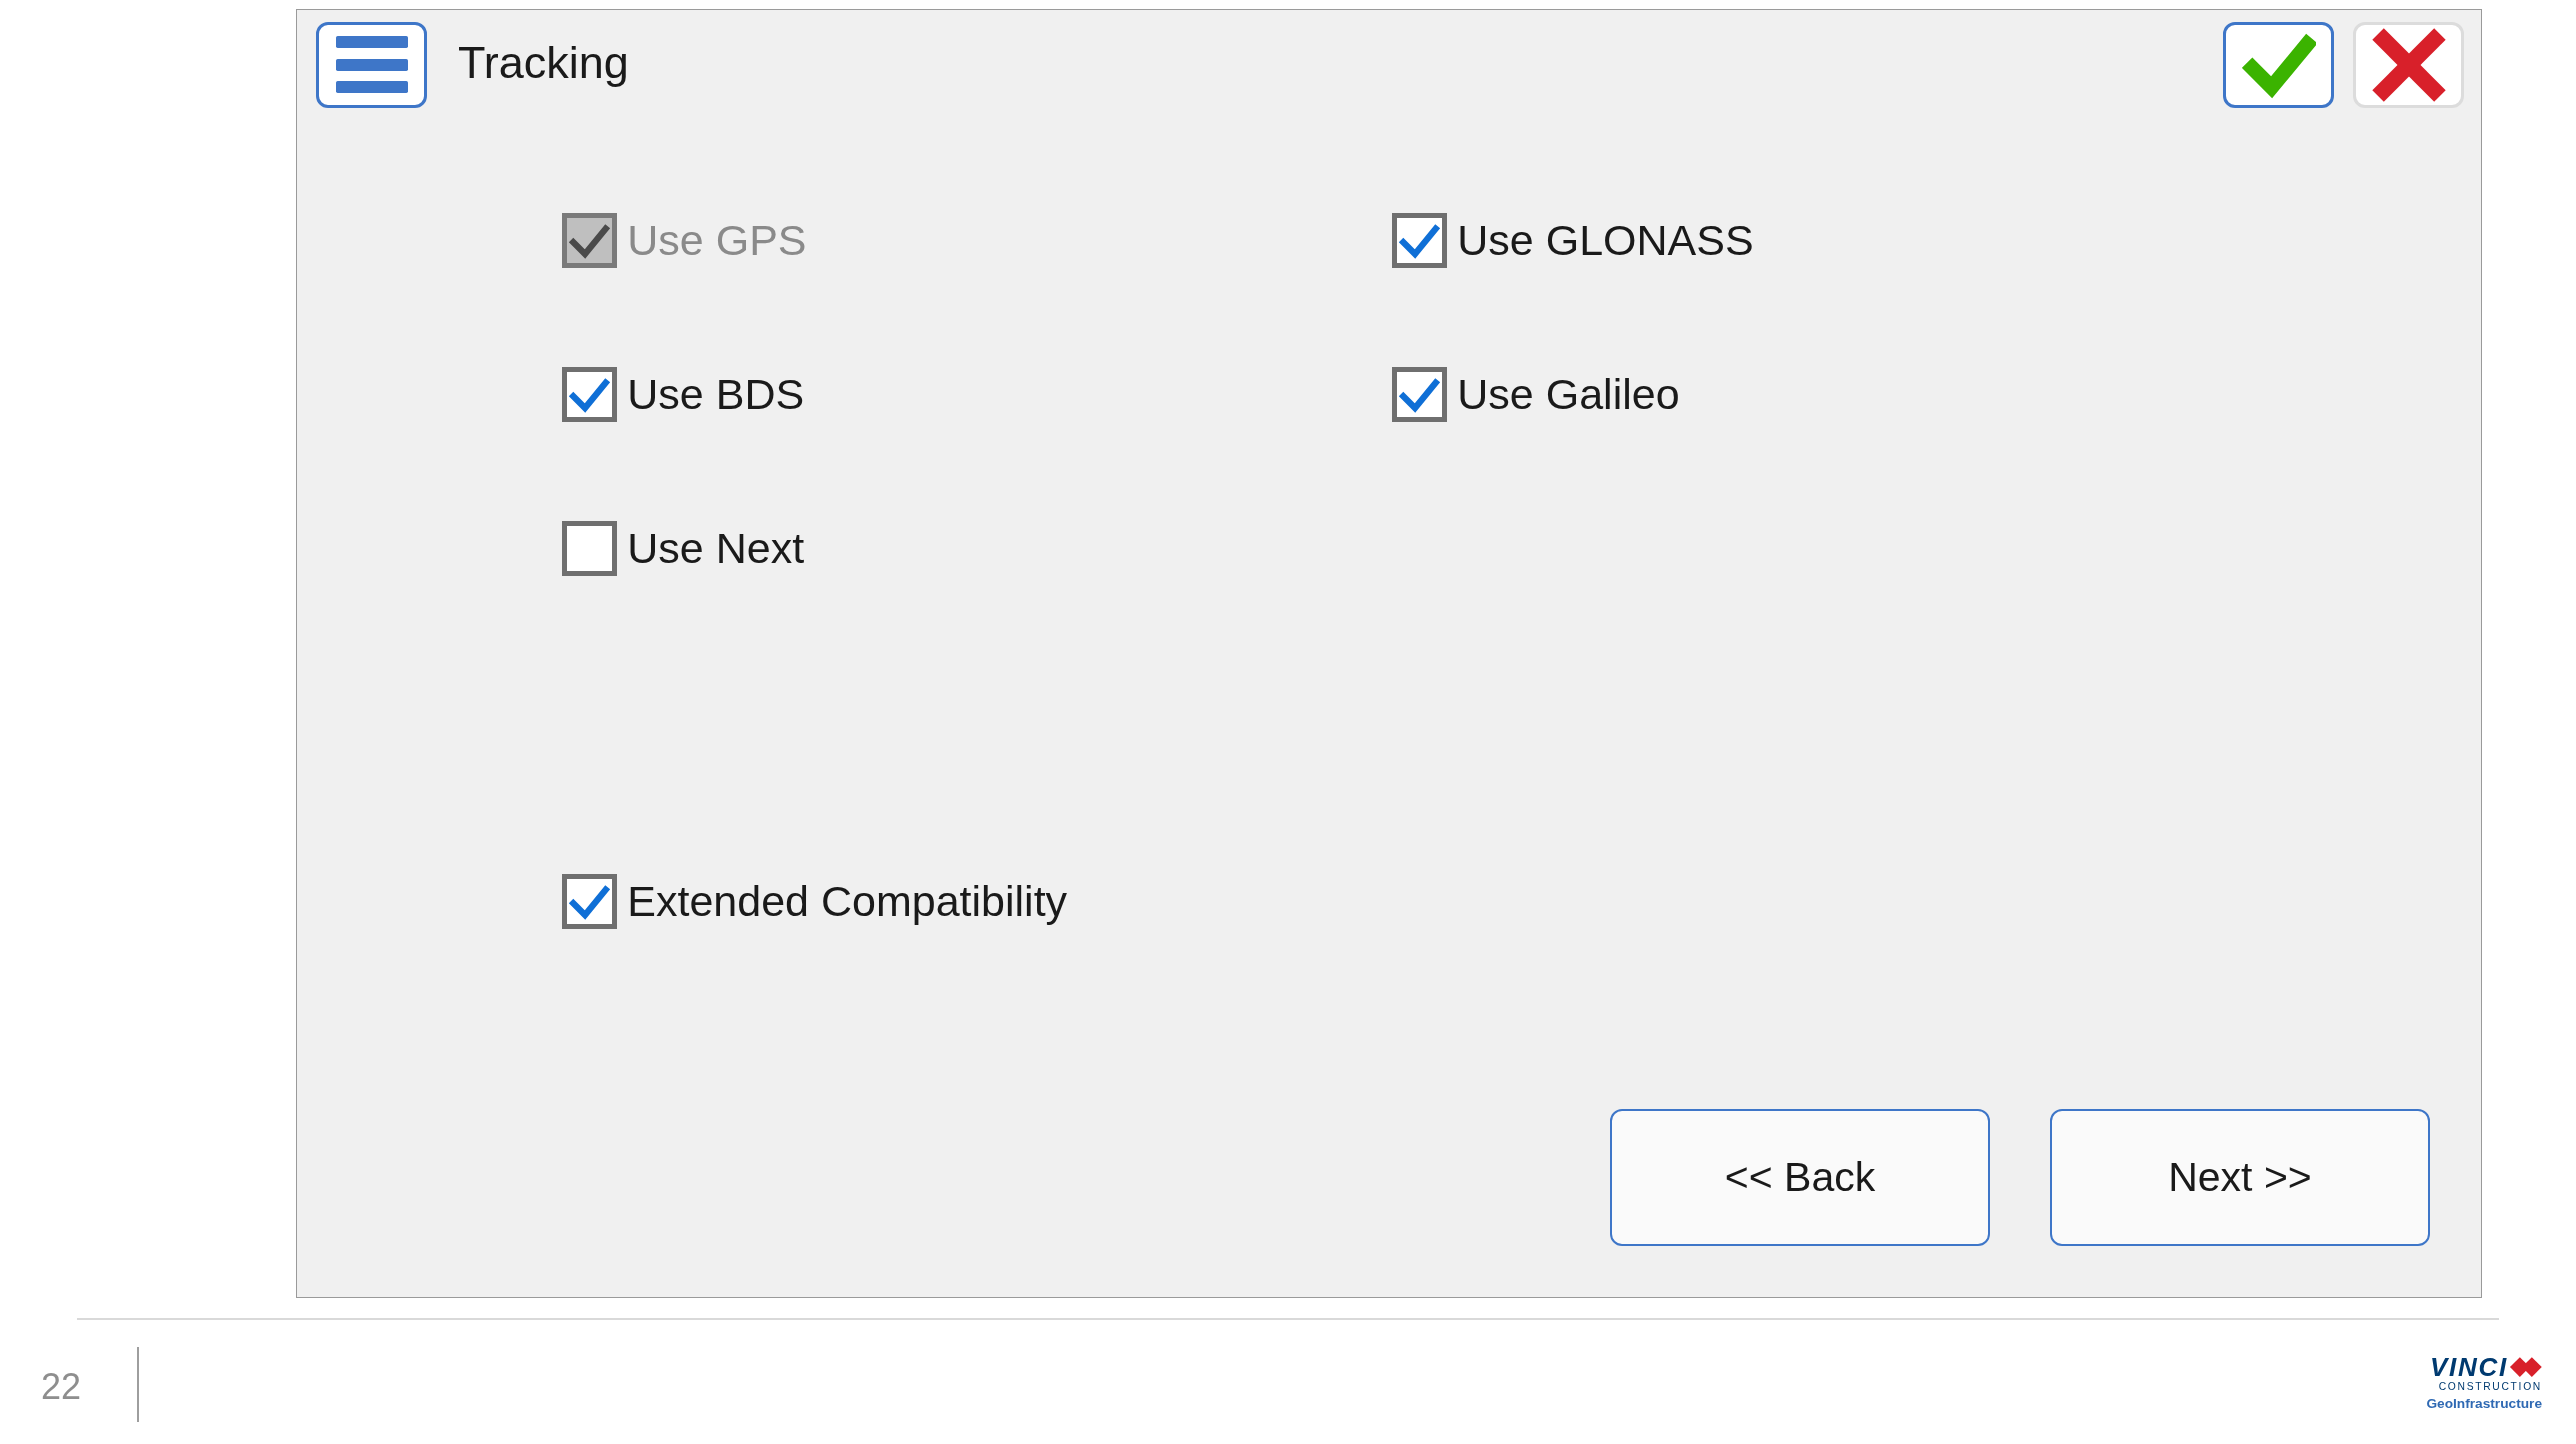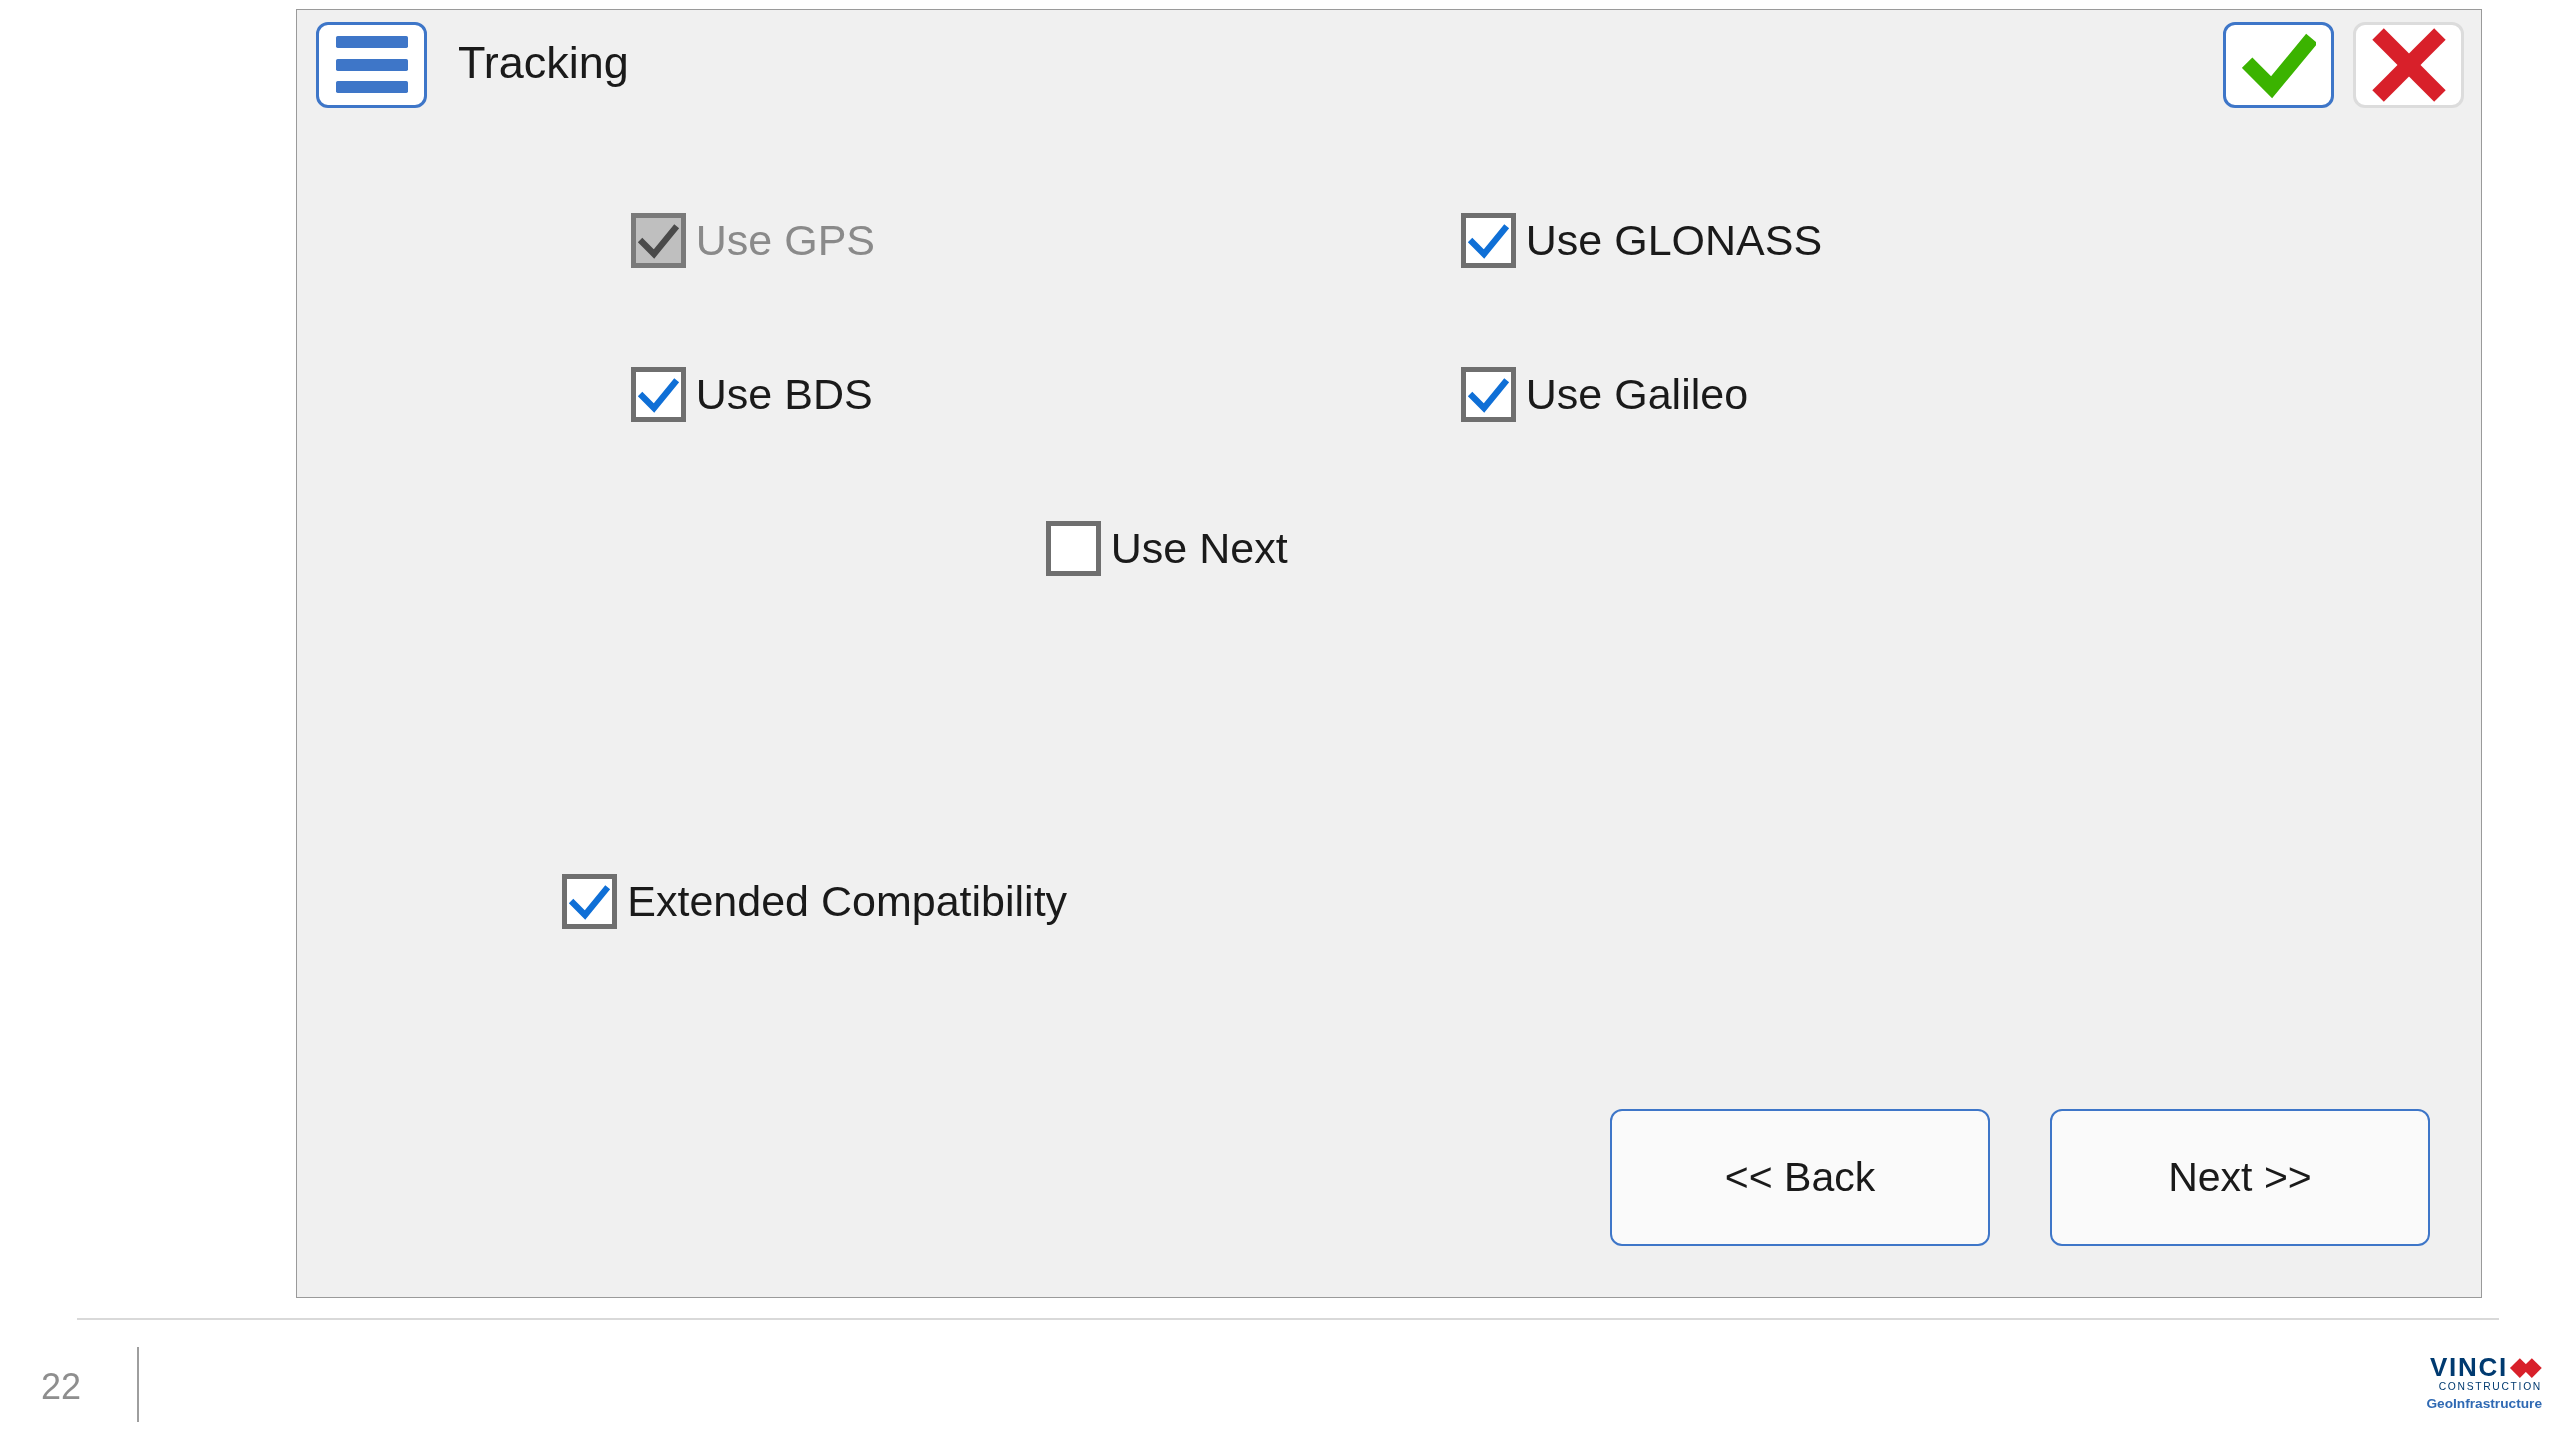--- a/index.html
+++ b/index.html
@@ -49,21 +49,21 @@
   }
   .ok-btn { right: 147px; border: 3.4px solid #3e76c8; }
   .cancel-btn { right: 17px; border: 3.4px solid #dcdcdc; }
   .ok-btn svg, .cancel-btn svg { width: 74px; height: 74px; }
   
   .checks {
     position: absolute;
     left: 265px; top: 154px;
     width: 1797px;
   }
-  .row { display:flex;justify-content:center; }
+  .row { display:flex; }
   .col { width: 830px; }
   .cb-row {
     display:flex; align-items:center;
     height: 154px;
   }
   .cb {
     width: 55px; height: 55px;
     border: 5.1px solid #6f6f6f;
     background: #ffffff;
     margin-right: 10.3px;
@@ -106,21 +106,21 @@
     color:#8e8e8e; font-size: 36px;
   }
   .page-divider {
     position:absolute; left: 137px; top: 1347px;
     width: 1.7px; height: 75px; background:#9e9e9e;
   }
   .logo {
     position:absolute; right: 34px; top: 1352px;
     text-align: right;
   }
-  .logo-top { display:flex; align-items:center; justify-content:flex-end; gap:5.1px; }
+  .logo-top { display:flex; align-items:flex-start; justify-content:flex-end; gap:5.1px;font-style:italic; }
   .logo-word { font-size: 26px; font-weight: 800; letter-spacing: 1.7px; color:#003a70; }
   .logo-mark {
     width: 29px; height: 29px; position:relative;
   }
   .logo-mark::before, .logo-mark::after {
     content:""; position:absolute; width:13.7px; height:13.7px; background:#d8202a;
     transform: rotate(45deg);
   }
   .logo-mark::before { left:0; top:7.7px; }
   .logo-mark::after  { left:12px; top:7.7px; }

